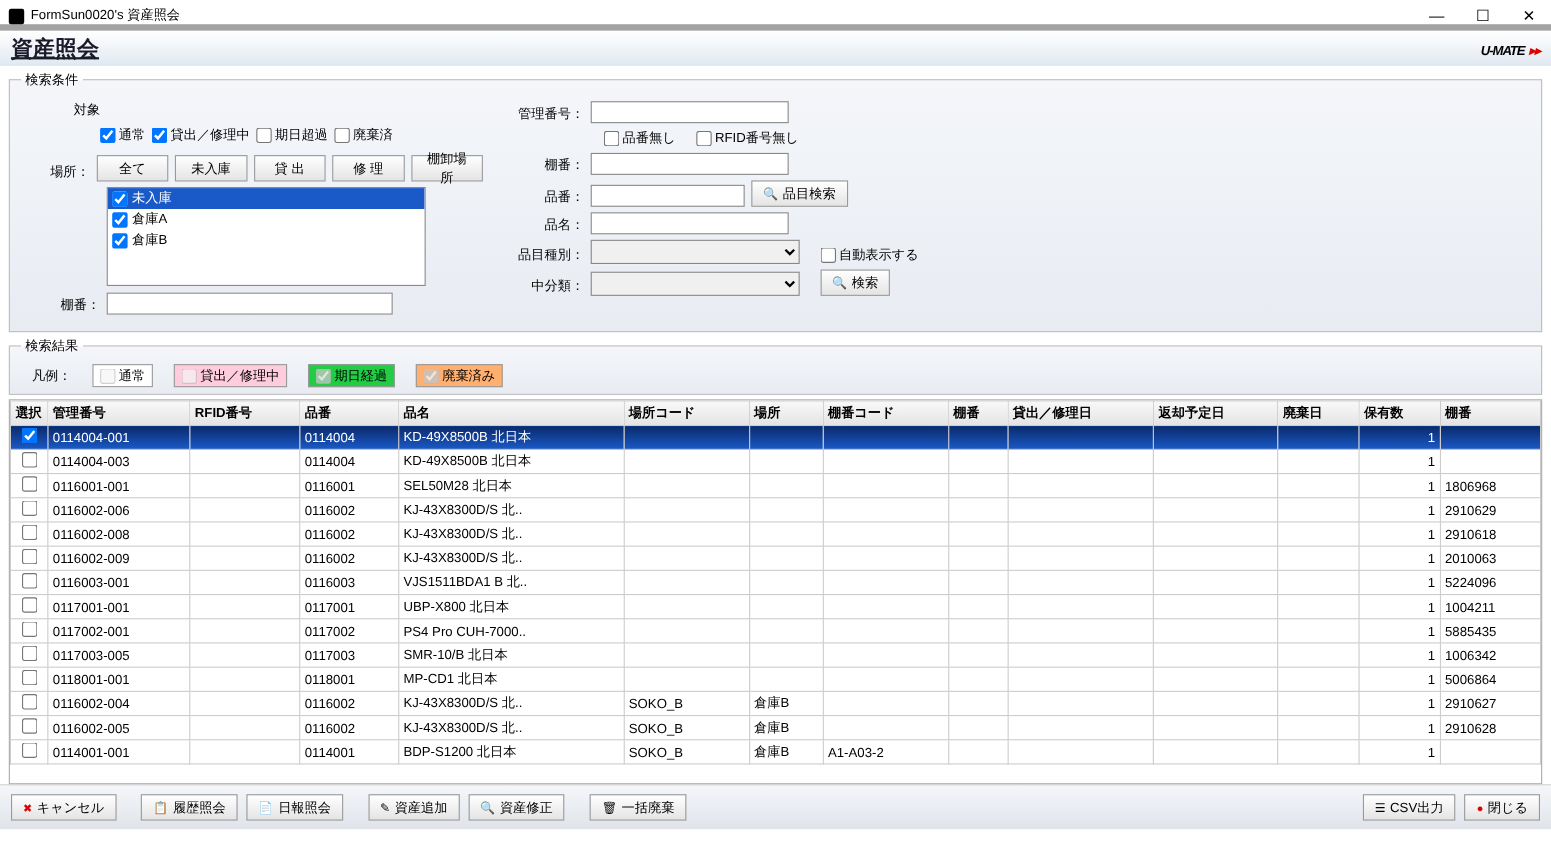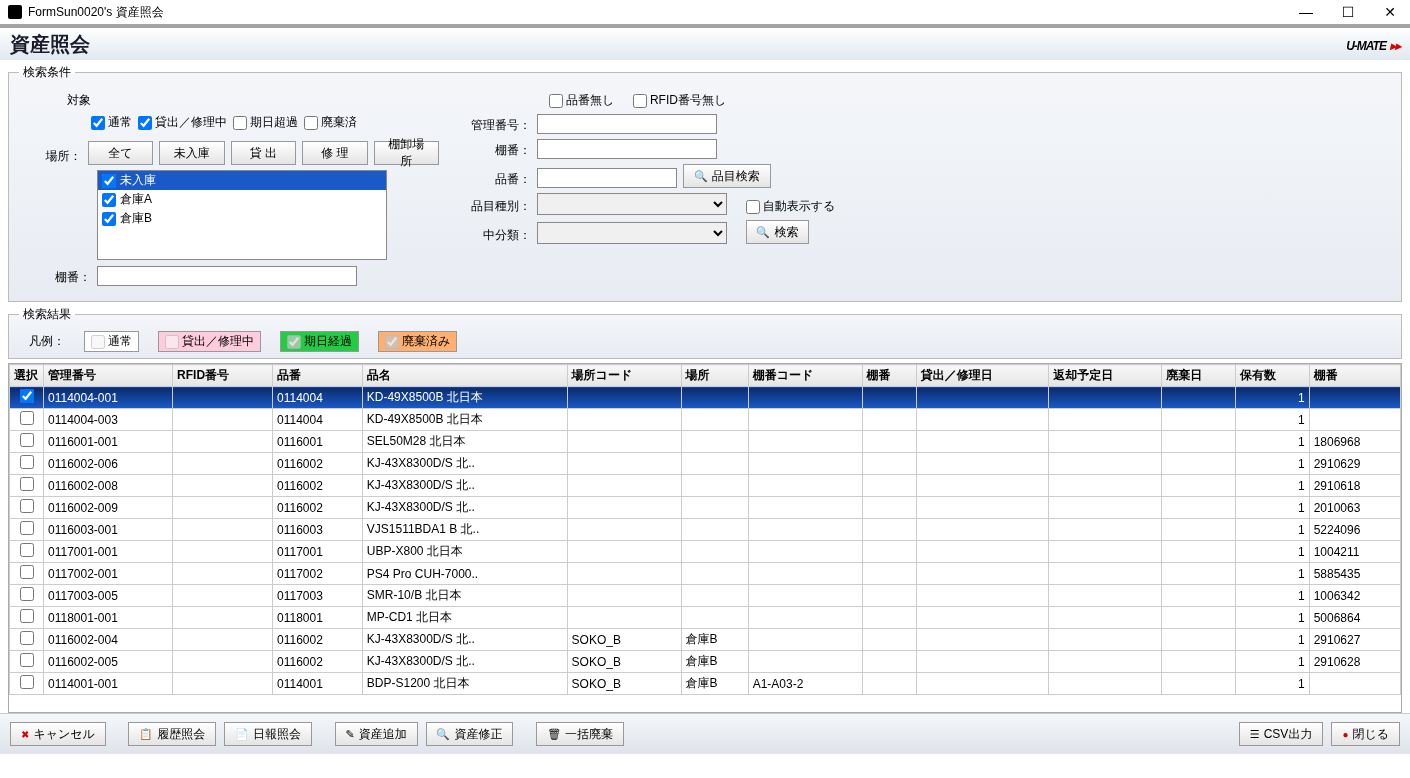--- a/index.html
+++ b/index.html
@@ -1,23 +1,23 @@
 <!DOCTYPE html>
 <html><head>
 <meta charset="utf-8">
 <style>
 * { box-sizing: border-box; margin: 0; padding: 0; font-family: "MS Gothic", "Meiryo", sans-serif; font-size: 12px; }
 body { background: #fff; }
-.titlebar { height: 28px; background: #fff; border-bottom: 4px solid #a3a3a3; display: flex; align-items: center; padding: 0 8px; }
+.titlebar { height: 28px; background: #fff; border-bottom: 6px solid #a3a3a3; display: flex; align-items: flex-end; padding: 0 8px; }
 .titlebar-icon { width: 14px; height: 14px; background: #000; border-radius: 2px; margin-right: 6px; }
 .titlebar-text { flex: 1; }
 .titlebar-btns { display: flex; gap: 18px; }
 .titlebar-btn { width: 24px; text-align: center; cursor: pointer; font-size: 14px; }
 .header { height: 32px; background: linear-gradient(#fff, #e0e8f0); display: flex; align-items: center; padding: 0 10px; }
-.header-title { font-size: 20px; font-weight: bold; color: #1a1a2a; flex: 1; }
+.header-title { font-size: 20px; font-weight: bold; color: #1a1a2a; flex: 1; text-decoration: underline; }
 .logo { font-weight: bold; font-style: italic; font-size: 18px; letter-spacing: -1px; }
 .logo .red { color: #d00; }
 fieldset { border: 1px solid #bbb; margin: 4px 8px; padding: 6px 10px 10px 10px; background: linear-gradient(#f4f6fa, #e8ecf2); }
 legend { padding: 0 4px; font-size: 12px; }
 .search-row { display: flex; gap: 20px; }
 .left-col { width: 420px; }
 .right-col { flex: 1; }
 .form-row { display: flex; align-items: flex-end; margin: 5px 0; gap: 6px; }
 .form-label { width: 72px; text-align: right; }
 label { display: inline-flex; align-items: center; gap: 3px; cursor: pointer; }
@@ -122,47 +122,51 @@
             </div>
           </div>
       </div>
       <div class="form-row" style="margin-top:6px">
         <span class="form-label">棚番：</span>
         <input type="text" style="width: 260px;">
       </div>
     </div>
 
     <div class="right-col">
-      <div class="form-row" style="margin-left:90px">
-        <label>
-            <input type="checkbox" style="">
-            <span>品番無し</span>
-          </label>
-        &nbsp;&nbsp;
-        <label>
-            <input type="checkbox" style="">
-            <span>RFID番号無し</span>
-          </label>
-      </div>
       <div class="form-row">
           <span class="form-label">管理番号：</span>
           <input type="text" style="width: 180px;">
         </div>
+      <div class="form-row" style="margin-left:90px">
+        <label>
+            <input type="checkbox" style="">
+            <span>品番無し</span>
+          </label>
+        &nbsp;&nbsp;
+        <label>
+            <input type="checkbox" style="">
+            <span>RFID番号無し</span>
+          </label>
+      </div>
       <div class="form-row">
           <span class="form-label">棚番：</span>
           <input type="text" style="width: 180px;">
         </div>
       <div class="form-row">
         <span class="form-label">品番：</span>
         <input type="text" style="width: 140px;">
         <button class="btn">
             <span class="search-icon"></span>
             <span>品目検索</span>
           </button>
       </div>
+      <div class="form-row">
+          <span class="form-label">品名：</span>
+          <input type="text" style="width: 180px;">
+        </div>
       <div class="form-row">
         <span class="form-label">品目種別：</span>
         <select style="width:190px"></select>
         &nbsp;&nbsp;
         <label>
             <input type="checkbox" style="">
             <span>自動表示する</span>
           </label>
       </div>
       <div class="form-row">

